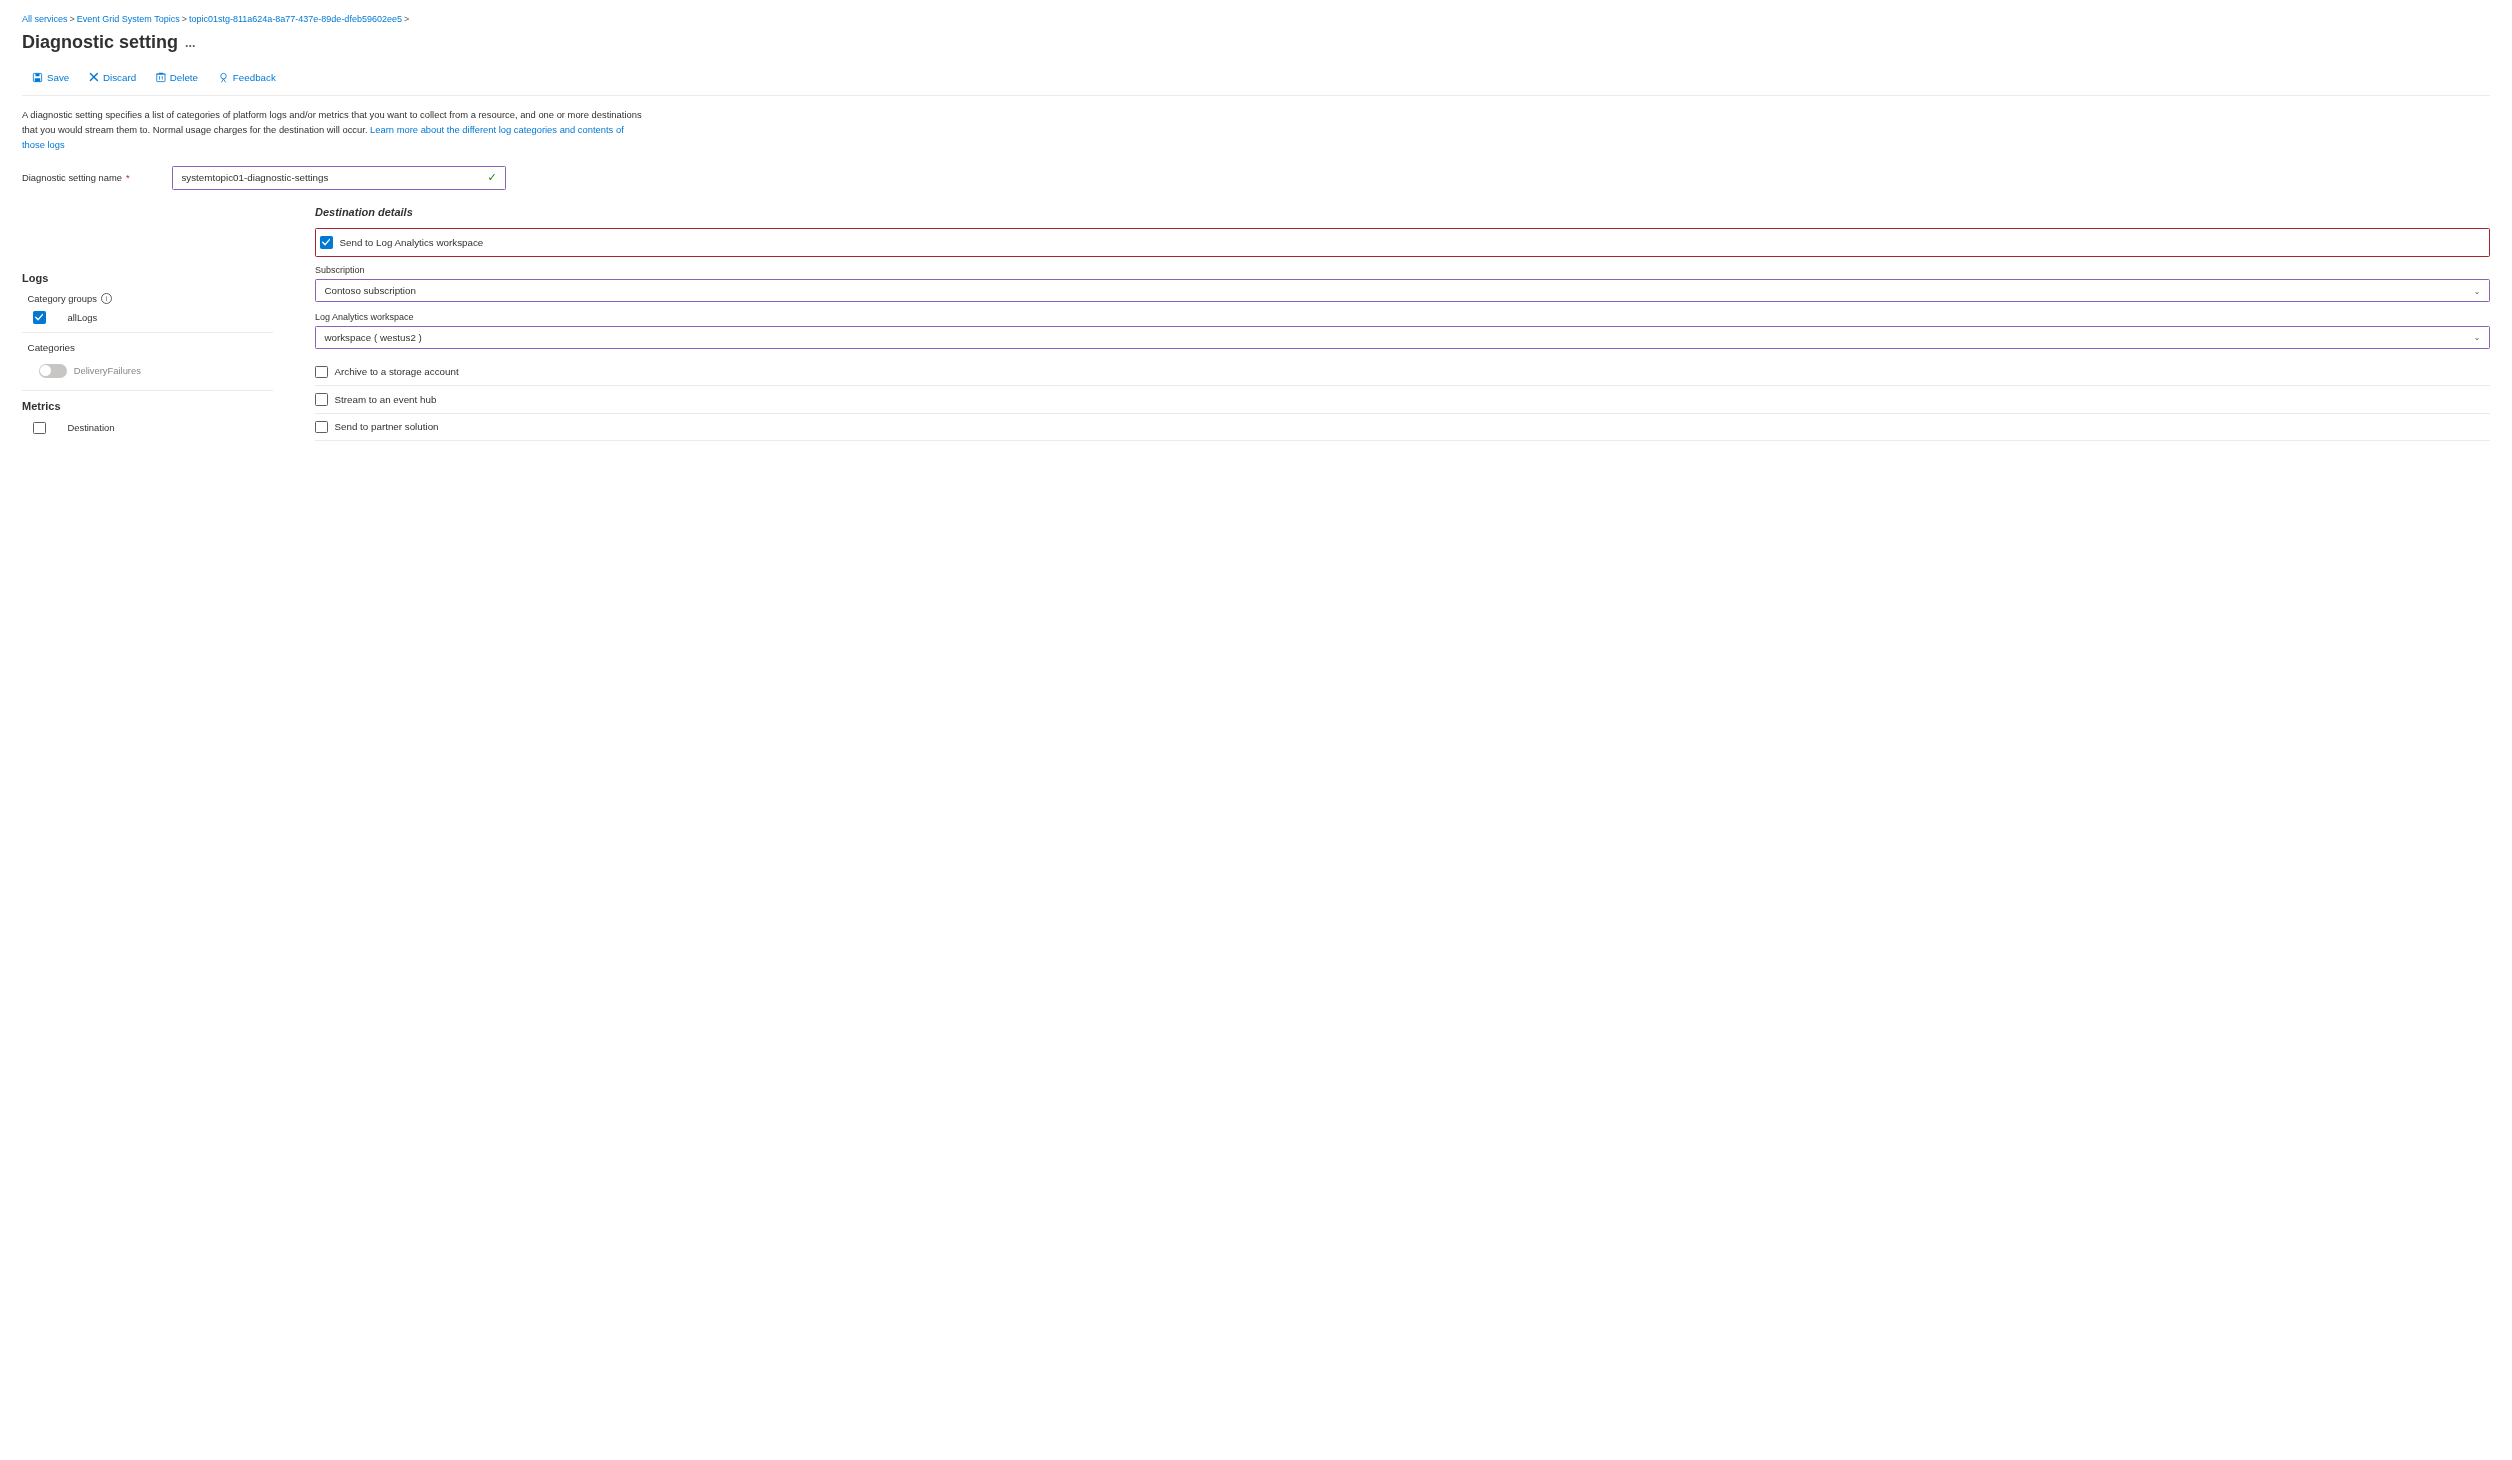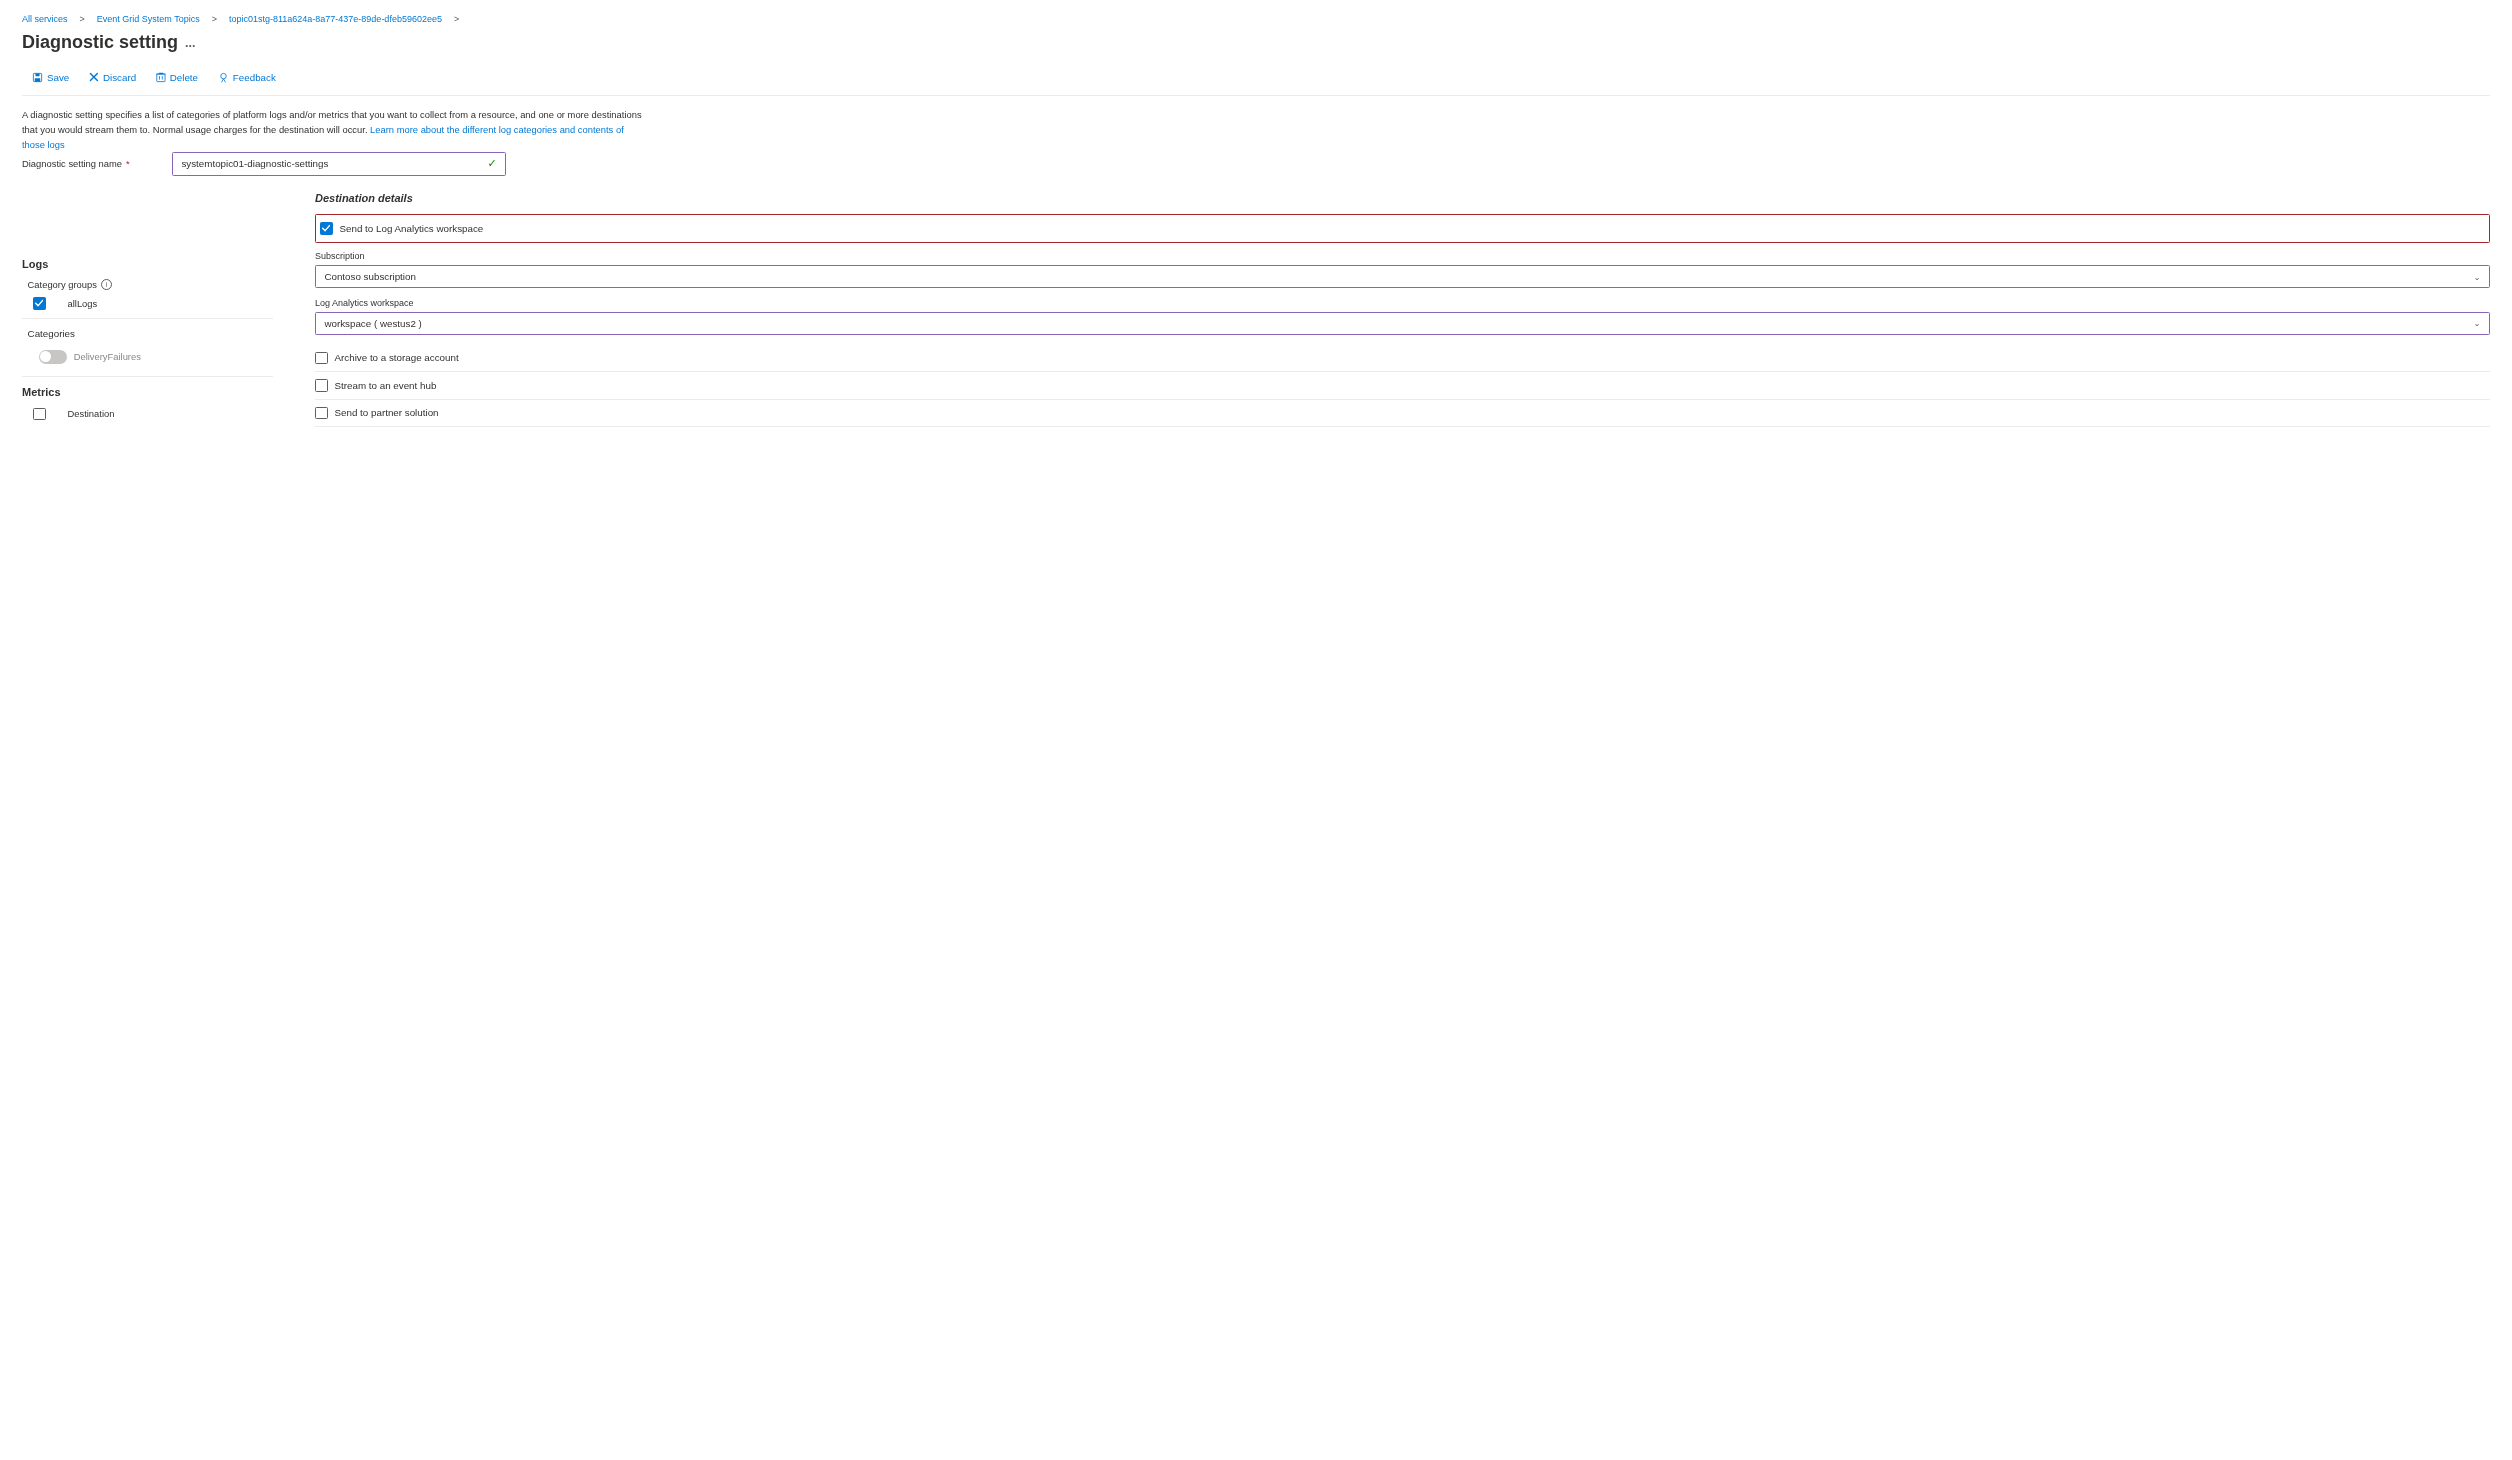--- a/index.html
+++ b/index.html
@@ -6,21 +6,21 @@
     body {
       font-family: 'Segoe UI', Arial, sans-serif;
       font-size: 9.8px;
       color: #323130;
       background: #fff;
       padding: 14px 22px;
     }
     .breadcrumb {
       display: flex;
       align-items: center;
-      gap: 12px;
+      gap: 2px;
       font-size: 9px;
       margin-bottom: 8.4px;
       flex-wrap: wrap;
     }
     .breadcrumb a, .breadcrumb span.link {
       color: #0078d4;
       text-decoration: none;
       cursor: pointer;
     }
     .breadcrumb .sep { color: #605e5c; font-size: 9px; }
@@ -60,21 +60,21 @@
     }
     .toolbar-btn .btn-icon {
       font-size: 11px;
       display: flex;
       align-items: center;
     }
     .description {
       font-size: 9.4px;
       color: #323130;
       line-height: 1.6;
-      margin-bottom: 0;
+      margin-bottom: 14px;
       max-width: 627px;
     }
     .description a { color: #0078d4; text-decoration: none; cursor: pointer; }
     .form-row {
       display: flex;
       align-items: center;
       margin-bottom: 16.7px;
       gap: 11px;
     }
     .form-label {

